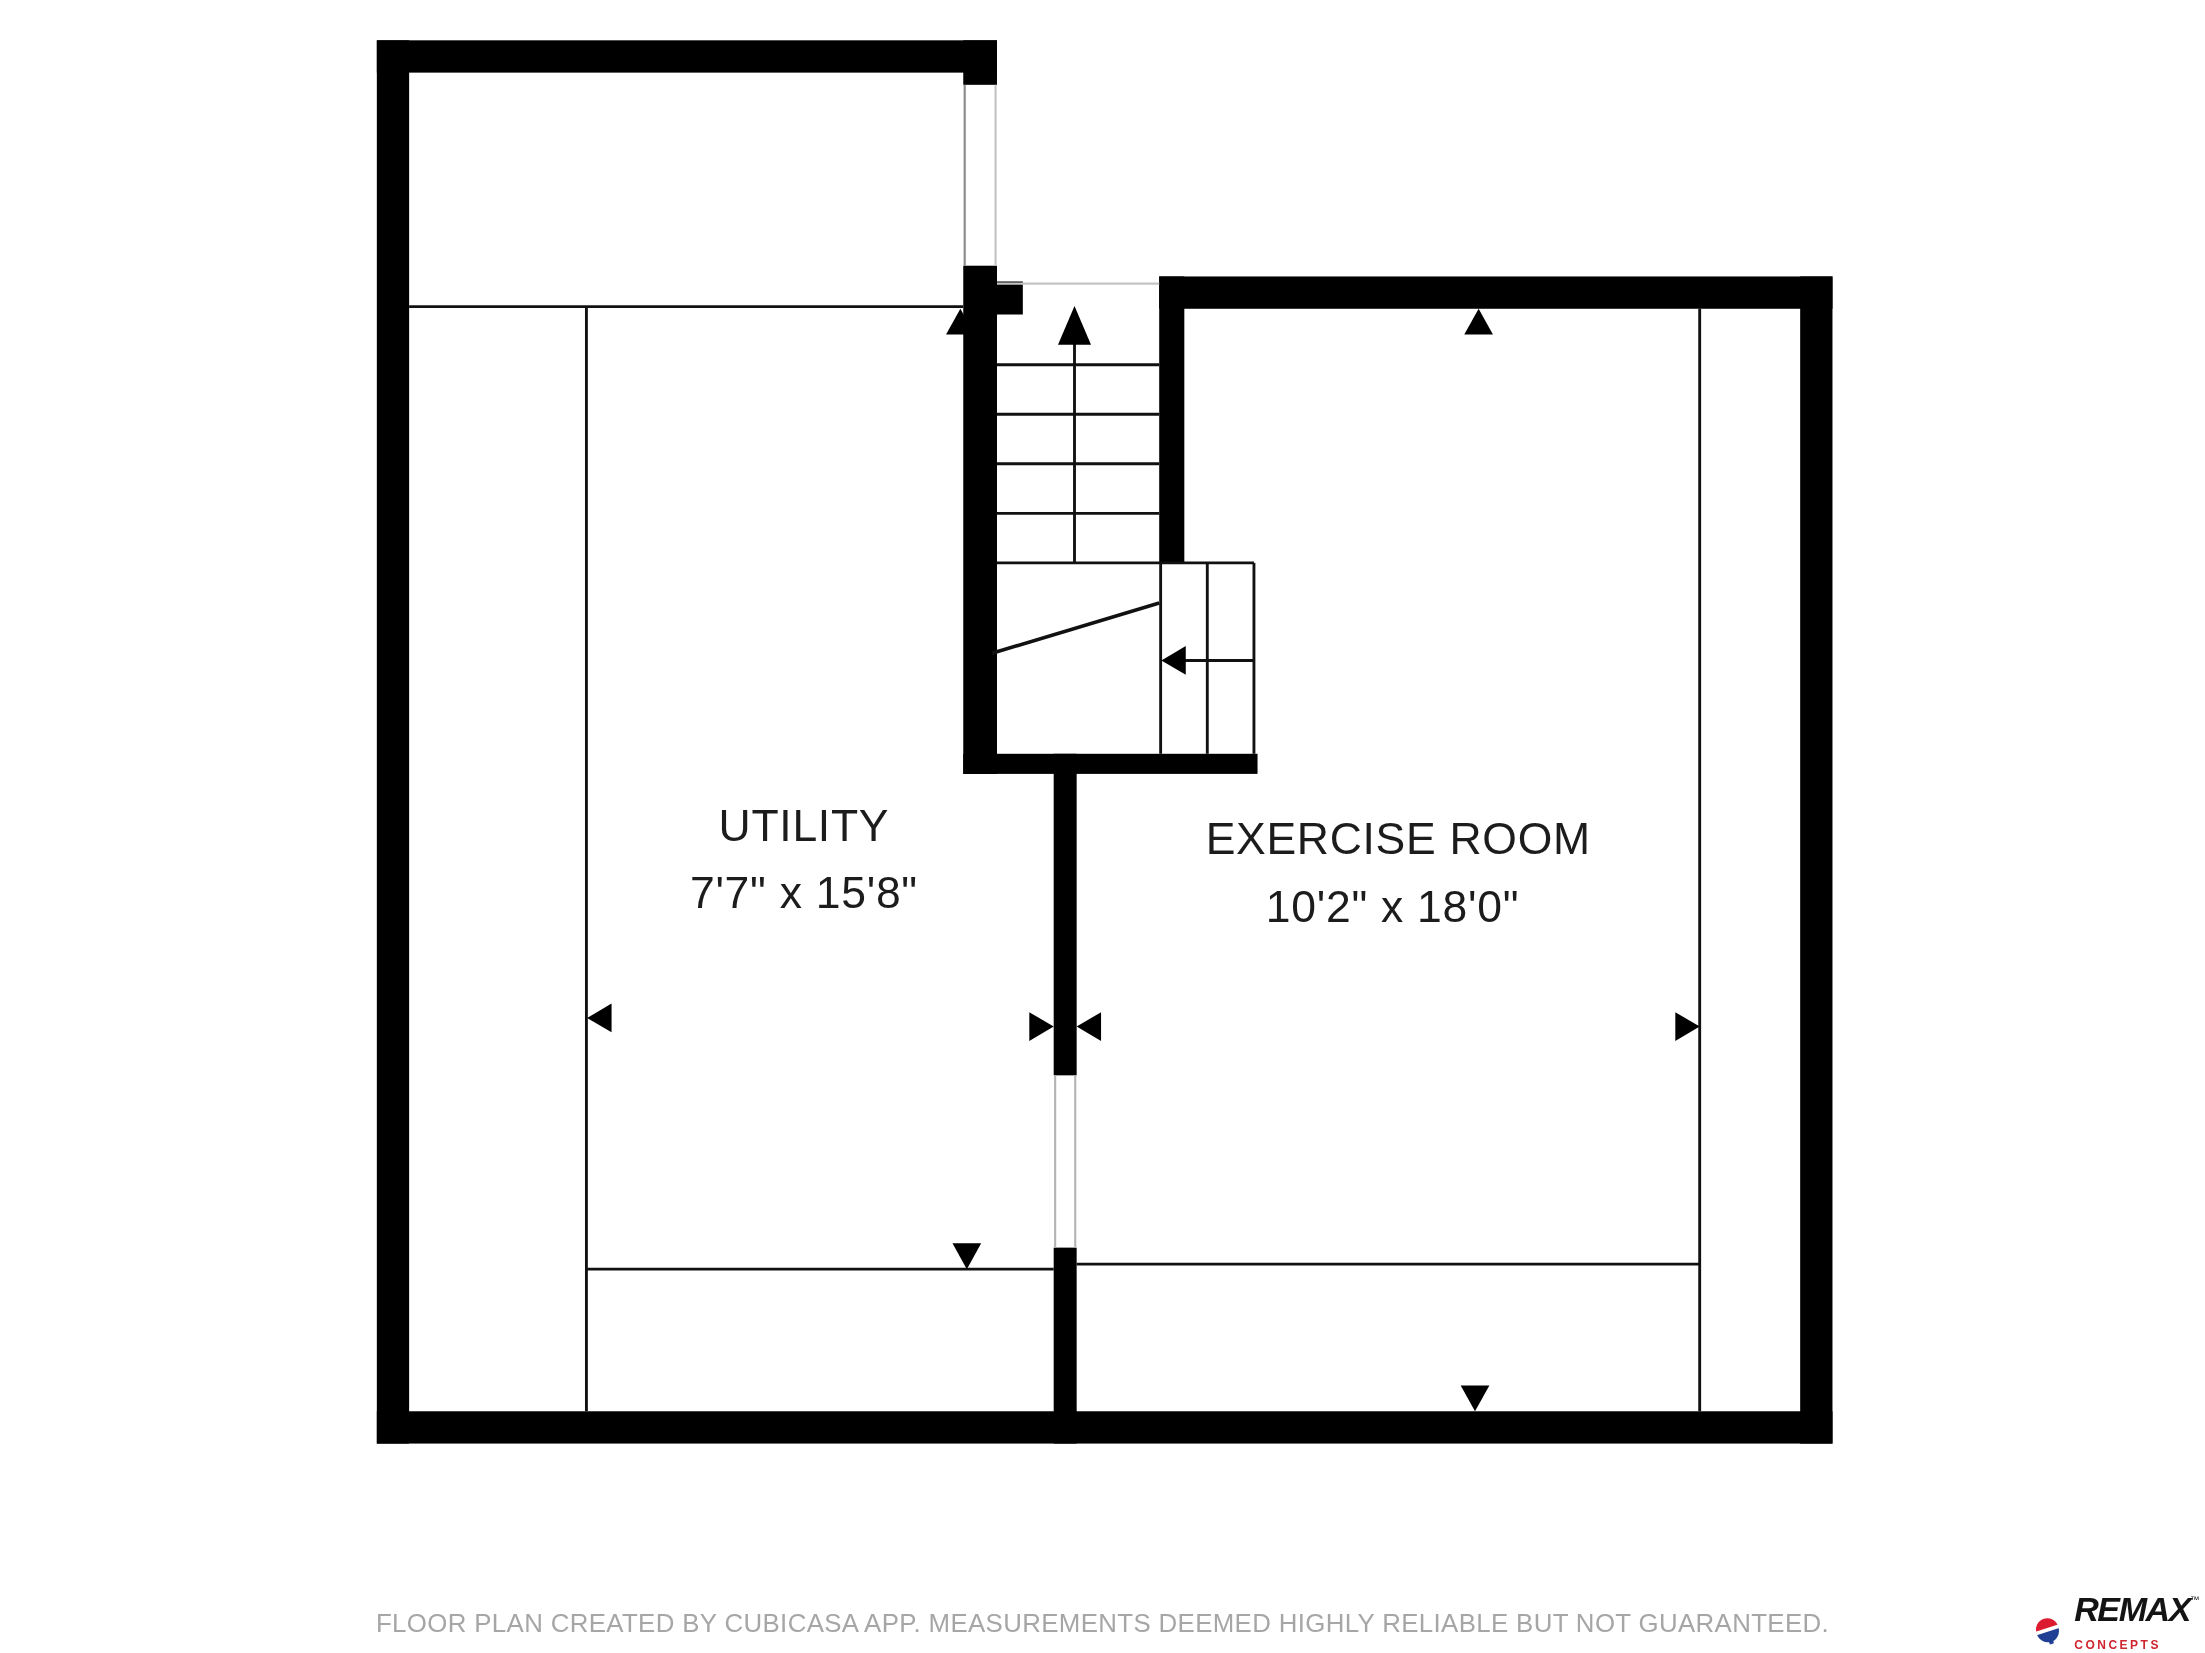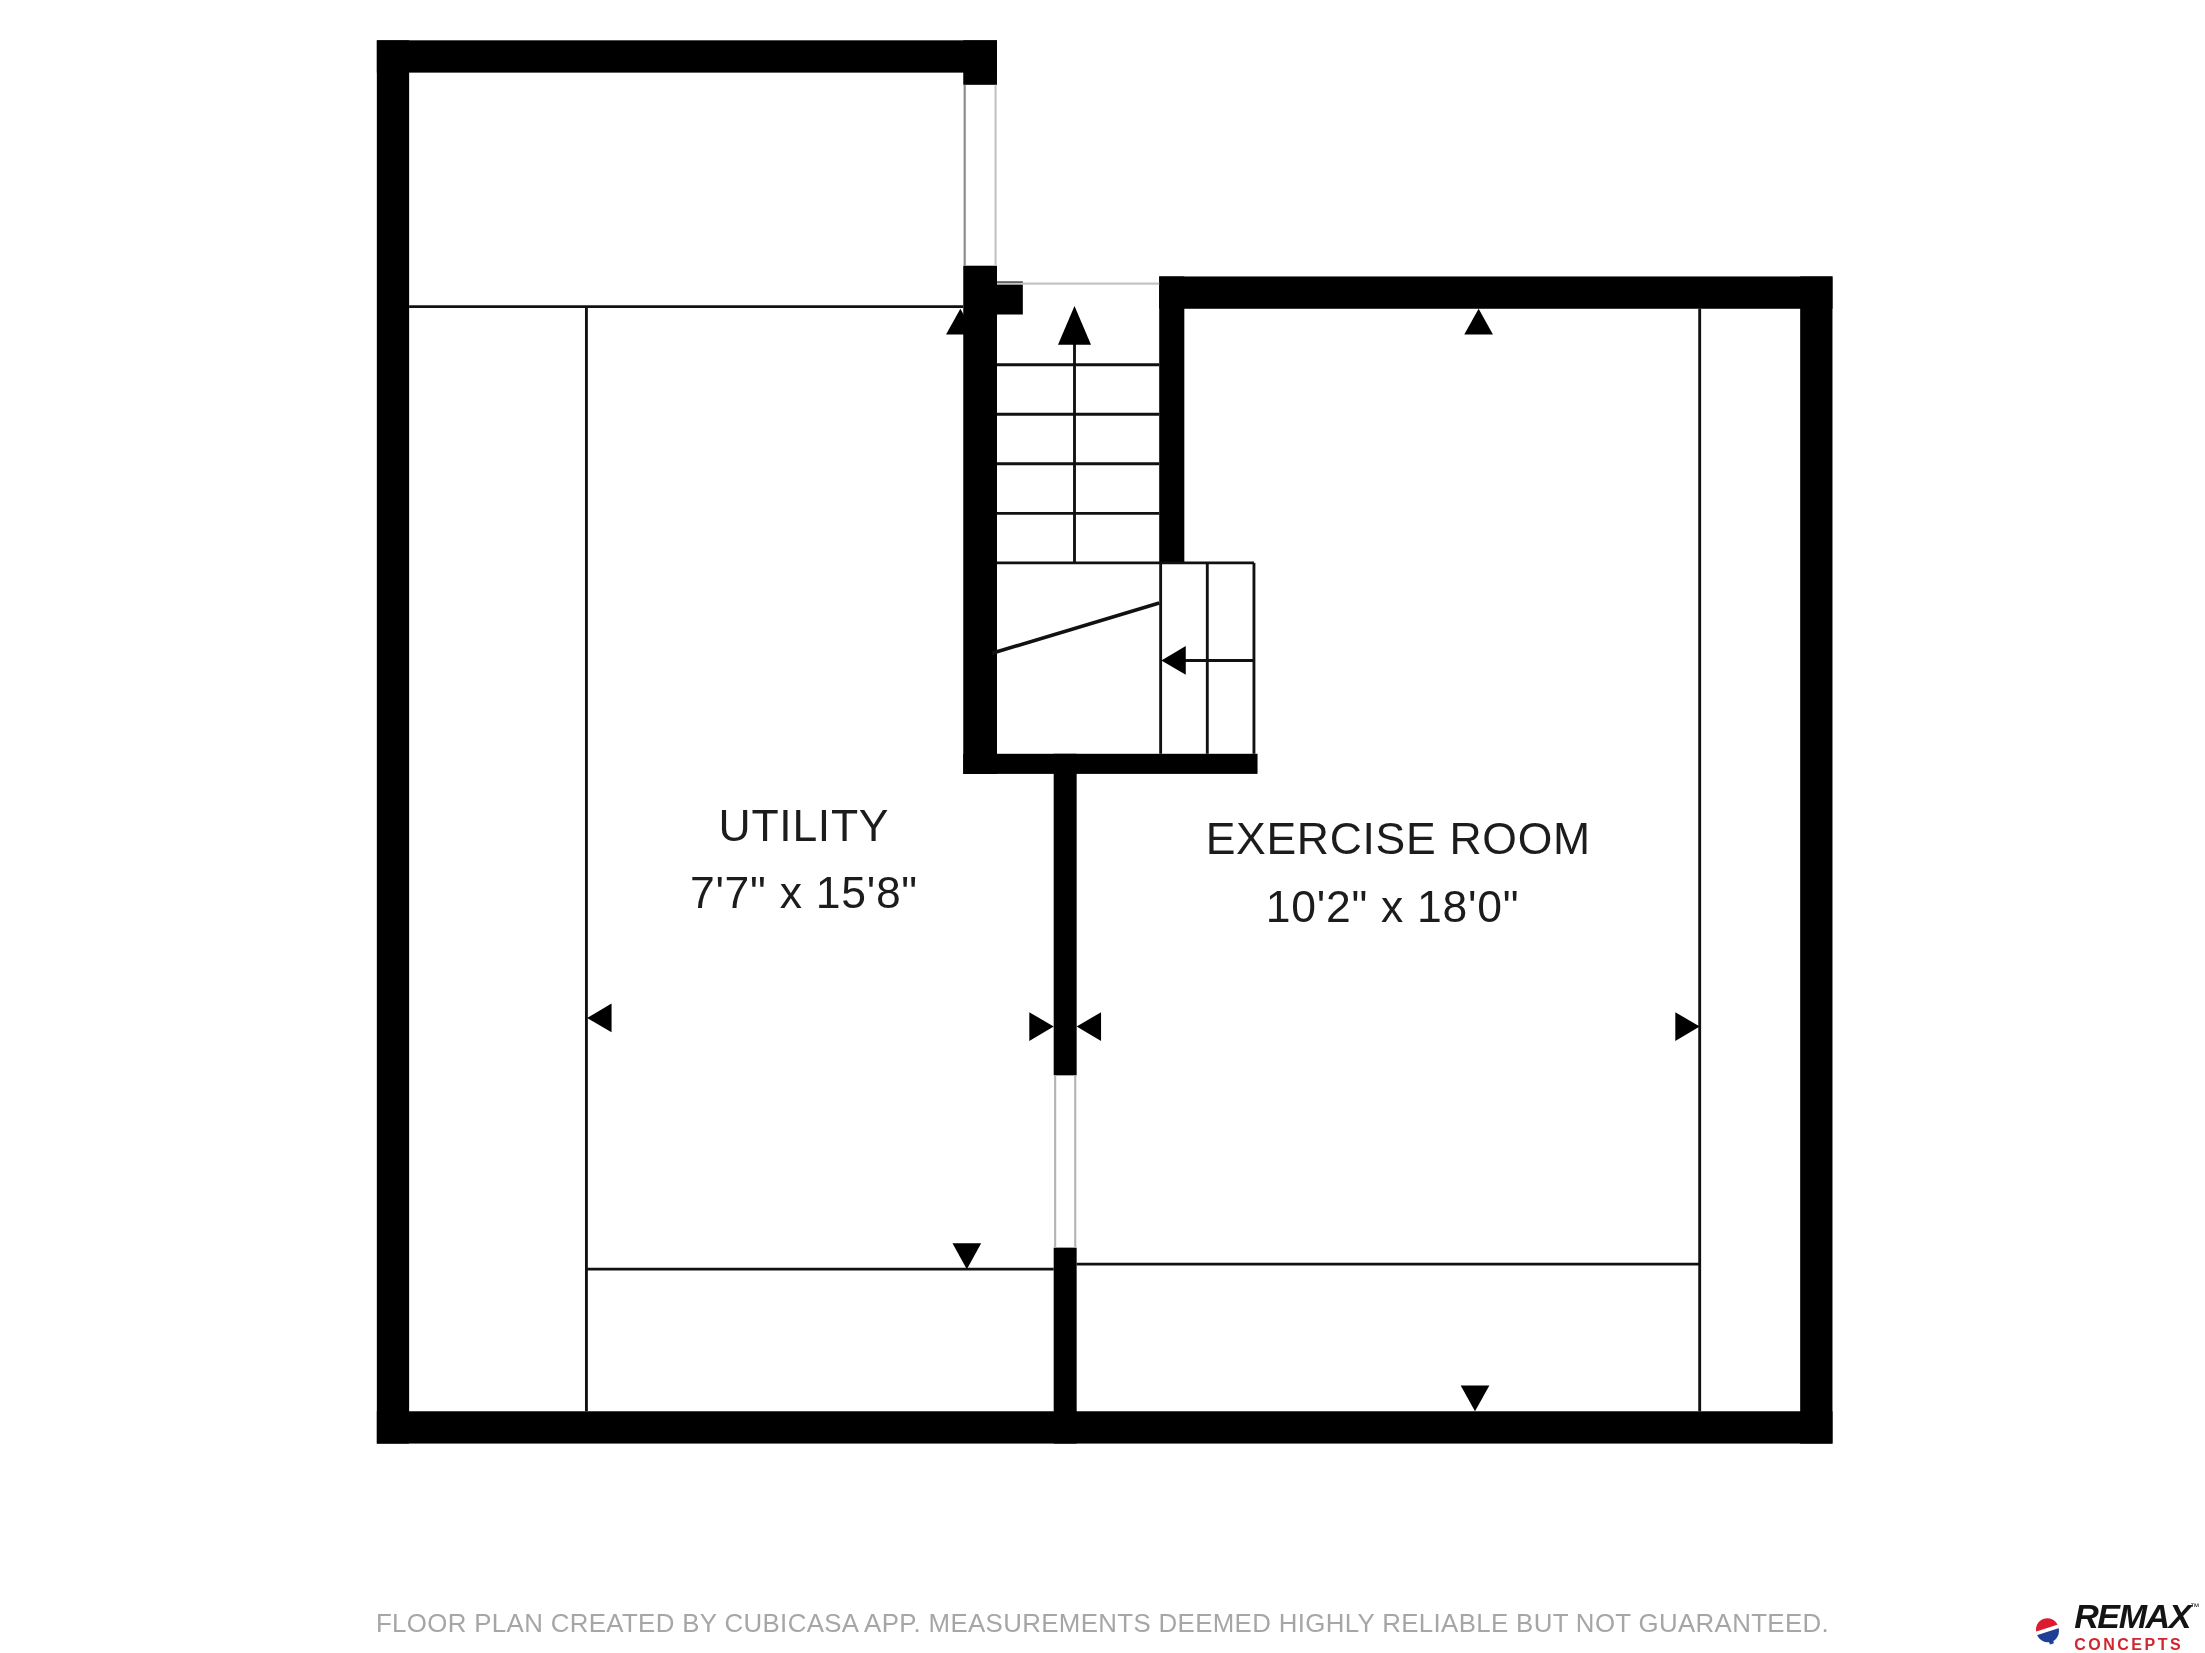--- a/index.html
+++ b/index.html
@@ -34,22 +34,22 @@
     font-weight:900; font-style:italic;
     font-size:34px; line-height:29px;
     letter-spacing:-1.4px; color:#141414;
   }
   .remax-tm{
     font-family:"Liberation Sans", sans-serif;
     font-size:9.3px; color:#141414; margin-top:0px;
   }
   .remax-sub{
     font-family:"Liberation Sans", sans-serif;
-    font-weight:800; font-size:16px; line-height:14.4px;
-    letter-spacing:2.5px; color:#cf2630; margin-top:7px;
+    font-weight:800; font-size:12px; line-height:14.4px;
+    letter-spacing:2.5px; color:#cf2630; margin-top:14px;
   }
   .balloon{ margin-bottom:1.4px; }
 </style>
 </head>
 <body>
 
 <svg class="plan" width="2205" height="1654" viewBox="0 0 3072 2304" xmlns="http://www.w3.org/2000/svg">
 
   <g fill="#000000">
     <rect x="525" y="56" width="45" height="1955"></rect>

